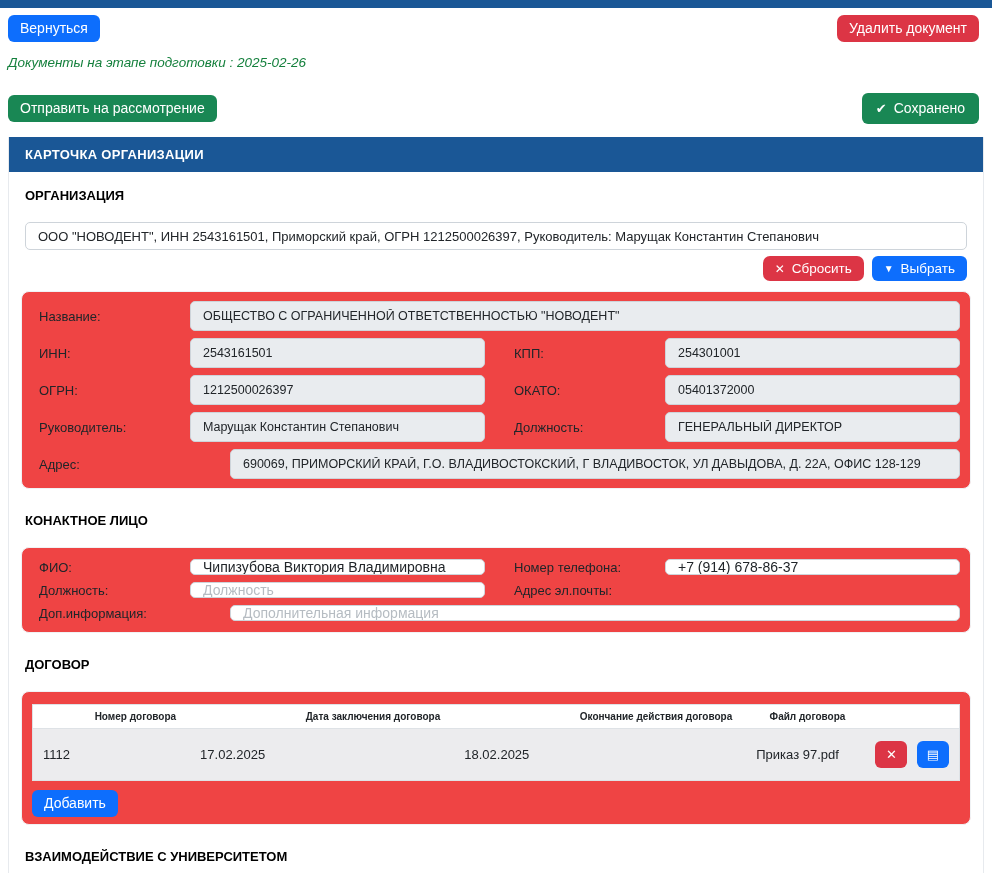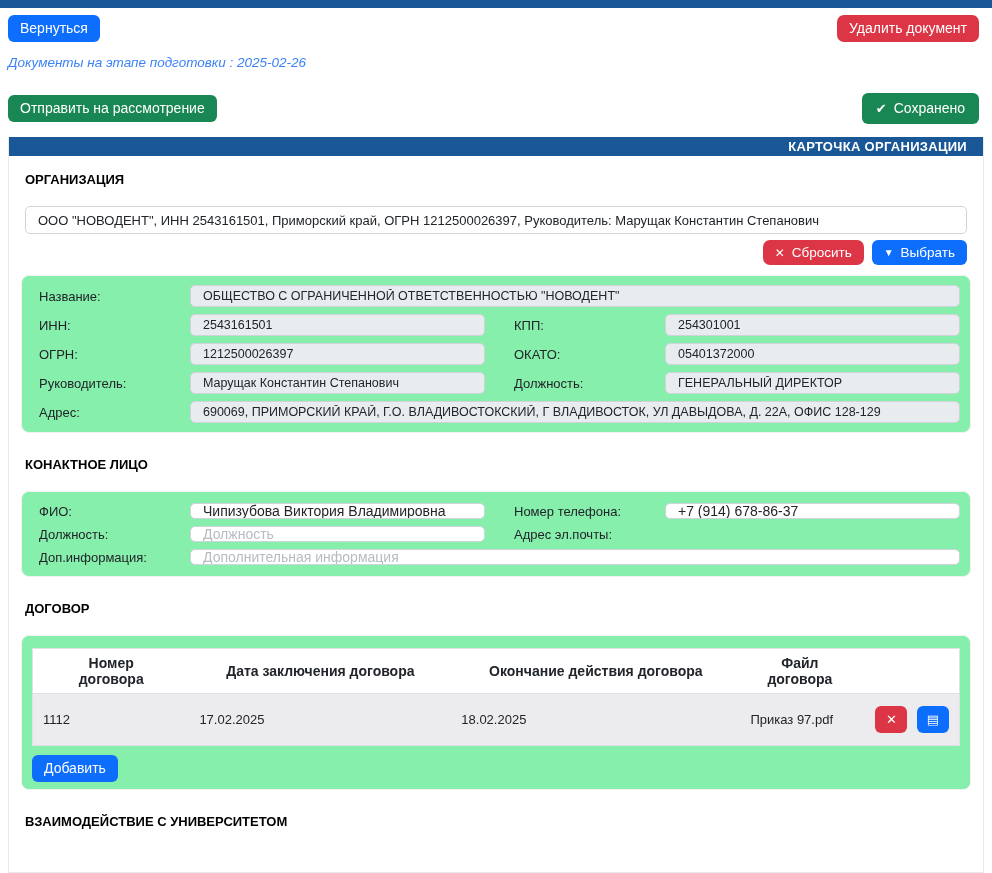--- a/index.html
+++ b/index.html
@@ -5,66 +5,66 @@
   * { margin:0; padding:0; box-sizing:border-box; }
   html,body { width:992px; height:873px; overflow:hidden; background:#fff;
     font-family:"Liberation Sans", sans-serif; color:#212529; }
 
   
   .topbar { height:8px; background:#1a5796; }
 
   
   .toolbar { display:flex; justify-content:space-between; align-items:flex-start;
     padding:7px 13px 0 8px; }
-  .stage-note { margin:13px 8px 0; font-style:italic; color:#3b82f6; font-size:13.5px; }
+  .stage-note { margin:13px 8px 0; font-style:italic; color:#15803d; font-size:13.5px; }
   .toolbar2 { margin-top:16px; align-items:center; }
 
   .btn { display:inline-flex; align-items:center; gap:7px; border:none; cursor:pointer;
     border-radius:6px; font-family:inherit; font-size:14px; color:#fff;
     padding:5px 12px; line-height:17px; }
   .btn-primary { background:#0d6efd; }
   .btn-danger  { background:#dc3545;border-radius:7px; }
   .btn-success { background:#198754; }
   .btn-saved   { padding:7px 14px; }
   .glyph { font-size:12px; line-height:1; }
   .glyph-check { font-size:13px; }
 
   
   .card { margin:13px 8px 0; border:1px solid #e7eaee; border-top:none; }
   .card-header { background:#1a5796; color:#fff; font-weight:700; font-size:13px;
-    letter-spacing:.3px; padding:2px 16px;text-align:right; }
+    letter-spacing:.3px; padding:10px 16px; }
   .card-body { background:#fff; padding:16px 12px 24px; }
 
   .section-title { font-weight:700; font-size:13px; color:#000000; margin:0 4px 19px; }
   .section-title.later { margin-top:24px; }
 
-  .panel { background:#86efac; border:1px solid #f0f2f4; border-radius:8px;
+  .panel { background:#ef4444; border:1px solid #f0f2f4; border-radius:8px;
     padding:9px 10px; }
 
   
   .org-search { width:calc(100% - 8px); margin:0 4px; height:28px; border:1px solid #ced4da;
     border-radius:5px; padding:0 12px; font-size:13px; font-family:inherit; color:#212529; background:#fff; }
   .org-btns { display:flex; justify-content:flex-end; gap:8px; margin:6px 4px 10px; }
   .btn-sm { font-size:13.5px; padding:4px 12px; }
 
   
   .frow { display:flex; align-items:center; margin-bottom:7px; }
-  .frow:last-child { margin-bottom:0; }
+  .frow:last-child { margin-bottom:0;gap:40px; }
   .fhalf { flex:1; display:flex; align-items:center; }
   .flabel { width:158px; flex:0 0 158px; font-size:13px; padding-left:7px; }
-  .finput { flex:1; height:22px; background:#e9ecef; border:1px solid #ced4da;
+  .finput { flex:1; height:30px; background:#e9ecef; border:1px solid #ced4da;
     border-radius:5px; padding:0 12px; font-size:12.5px; font-family:inherit; color:#212529; }
   .finput-white { background:#fff; height:16px; font-size:14px; }
   .finput-white::placeholder { color:#b6bcc2; }
   .fspacer { flex:1; }
 
   
   .ctable { width:100%; border-collapse:collapse; background:#fff;
     border:1px solid #dee2e6; }
-  .ctable th { text-align:center; font-size:14px; font-weight:700; padding:6px 27px;
+  .ctable th { text-align:right; font-size:10px; font-weight:700; padding:6px 14px;
     border-bottom:1px solid #dee2e6; background:#fff; }
   .ctable td { font-size:13px; padding:12px 10px; background:#ececee;margin-top:39px; }
   .cell-actions { text-align:right; white-space:nowrap; width:92px; }
   .icon-btn { display:inline-flex; align-items:center; justify-content:center;
     width:32px; height:27px; border:none; border-radius:6px; color:#fff; cursor:pointer;
     font-size:13px; margin-left:6px; }
   .add-row { display:flex; justify-content:flex-start; margin-top:9px; }
 </style>
 </head>
 <body>

